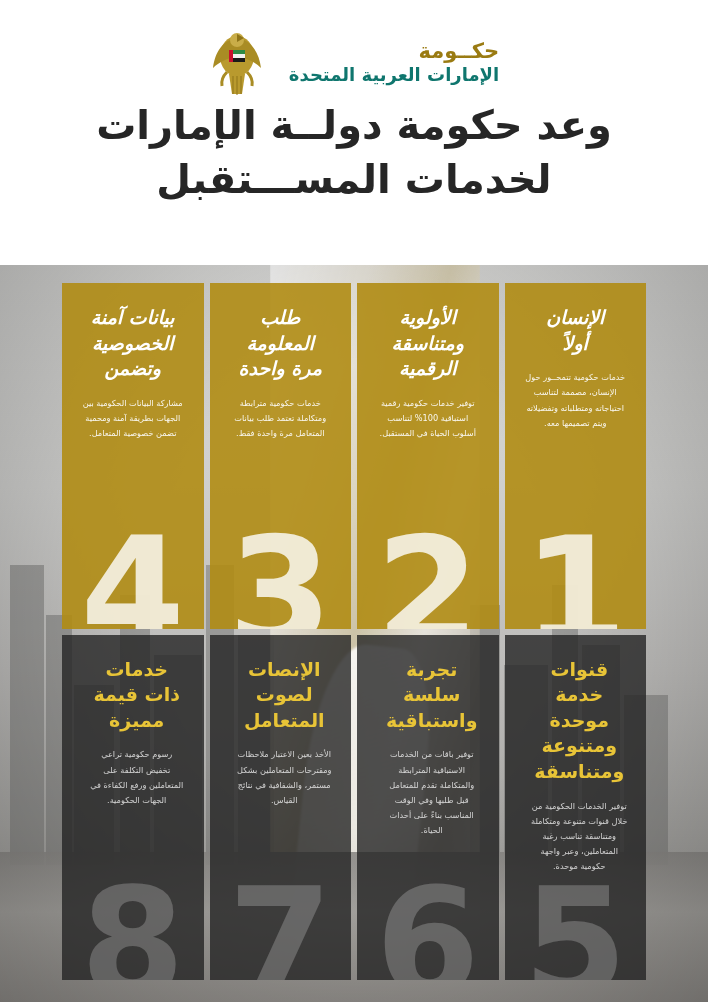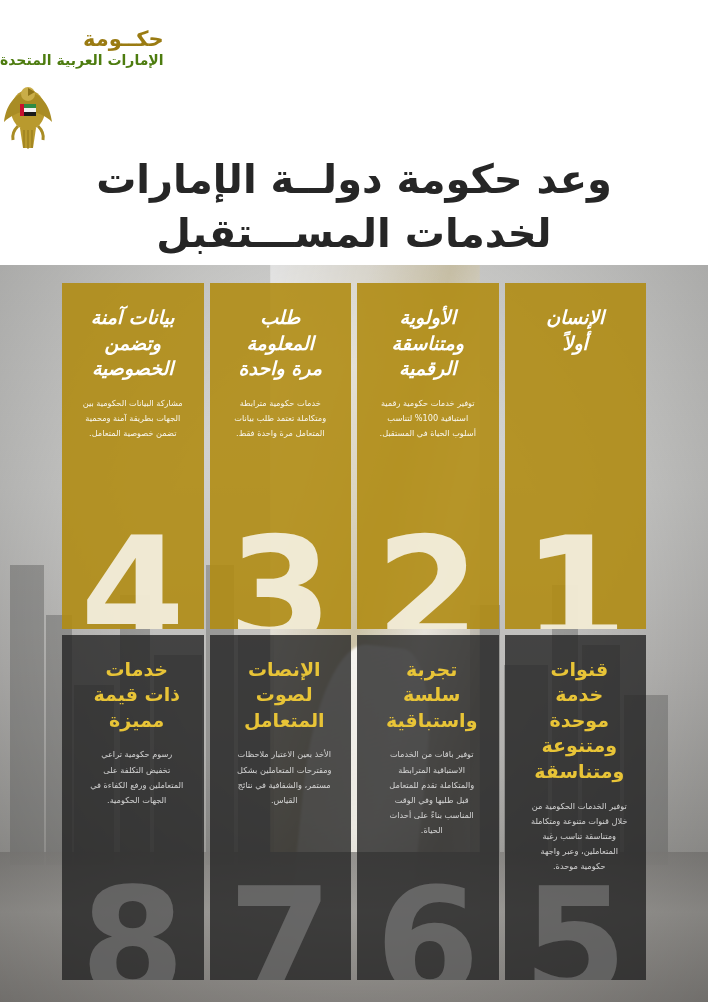--- a/index.html
+++ b/index.html
@@ -17,47 +17,47 @@
 
   
   .header {
     width: 708px;
     height: 265px;
     background: #ffffff;
     position: relative;
   }
   .logo-row {
     display: flex;
-    flex-direction: column;
-    align-items: flex-end;
+    flex-direction: row;
+    align-items: center;
     justify-content: center;
-    gap: 10px;
+    gap: 24px;
     padding-top: 26px;
   }
   .emblem {
     width: 56px;
     height: 72px;
     position: relative;
     flex: none;
   }
   .logo-text {
     text-align: right;
     line-height: 1.25;
     color: #2b2b2b;
   }
   .logo-text .l1 {
     font-size: 21px;
     font-weight: bold;
     color: #9a7b12;
     letter-spacing: 1px;
   }
   .logo-text .l2 {
-    font-size: 14px;
-    font-weight: bold;
-    color: #4d7c0f;
+    font-size: 18px;
+    font-weight: bold;
+    color: #0f766e;
   }
 
   .main-title {
     text-align: center;
     color: #262626;
     font-weight: bold;
     font-size: 40px;
     line-height: 1.35;
     letter-spacing: 0.5px;
     padding: 0 44px;
@@ -248,20 +248,21 @@
     <div class="vignette"></div>
   </div>
 
   <div class="grid">
 
     <div class="card gold">
       <div class="card-title">
         <div>الإنسان</div>
         <div>أولاً</div>
       </div>
+      <div class="card-desc">خدمات حكومية تتمحــور حول الإنسان، مصممة لتناسب احتياجاته ومتطلباته وتفضيلاته ويتم تصميمها معه.</div>
       <div class="card-num">1</div>
     </div>
 
     <div class="card gold">
       <div class="card-title">
         <div>الأولوية</div>
         <div>ومتناسقة</div>
         <div>الرقمية</div>
       </div>
       <div class="card-desc">توفير خدمات حكومية رقمية استباقية 100% لتناسب أسلوب الحياة في المستقبل.</div>
@@ -274,22 +275,22 @@
         <div>المعلومة</div>
         <div>مرة واحدة</div>
       </div>
       <div class="card-desc">خدمات حكومية مترابطة ومتكاملة تعتمد طلب بيانات المتعامل مرة واحدة فقط.</div>
       <div class="card-num">3</div>
     </div>
 
     <div class="card gold">
       <div class="card-title">
         <div>بيانات آمنة</div>
+        <div>الخصوصية</div>
         <div>وتضمن</div>
-        <div>الخصوصية</div>
       </div>
       <div class="card-desc">مشاركة البيانات الحكومية بين الجهات بطريقة آمنة ومحمية تضمن خصوصية المتعامل.</div>
       <div class="card-num">4</div>
     </div>
 
     <div class="card dark">
       <div class="card-title">
         <div>قنوات خدمة</div>
         <div>موحدة</div>
         <div>ومتنوعة</div>

